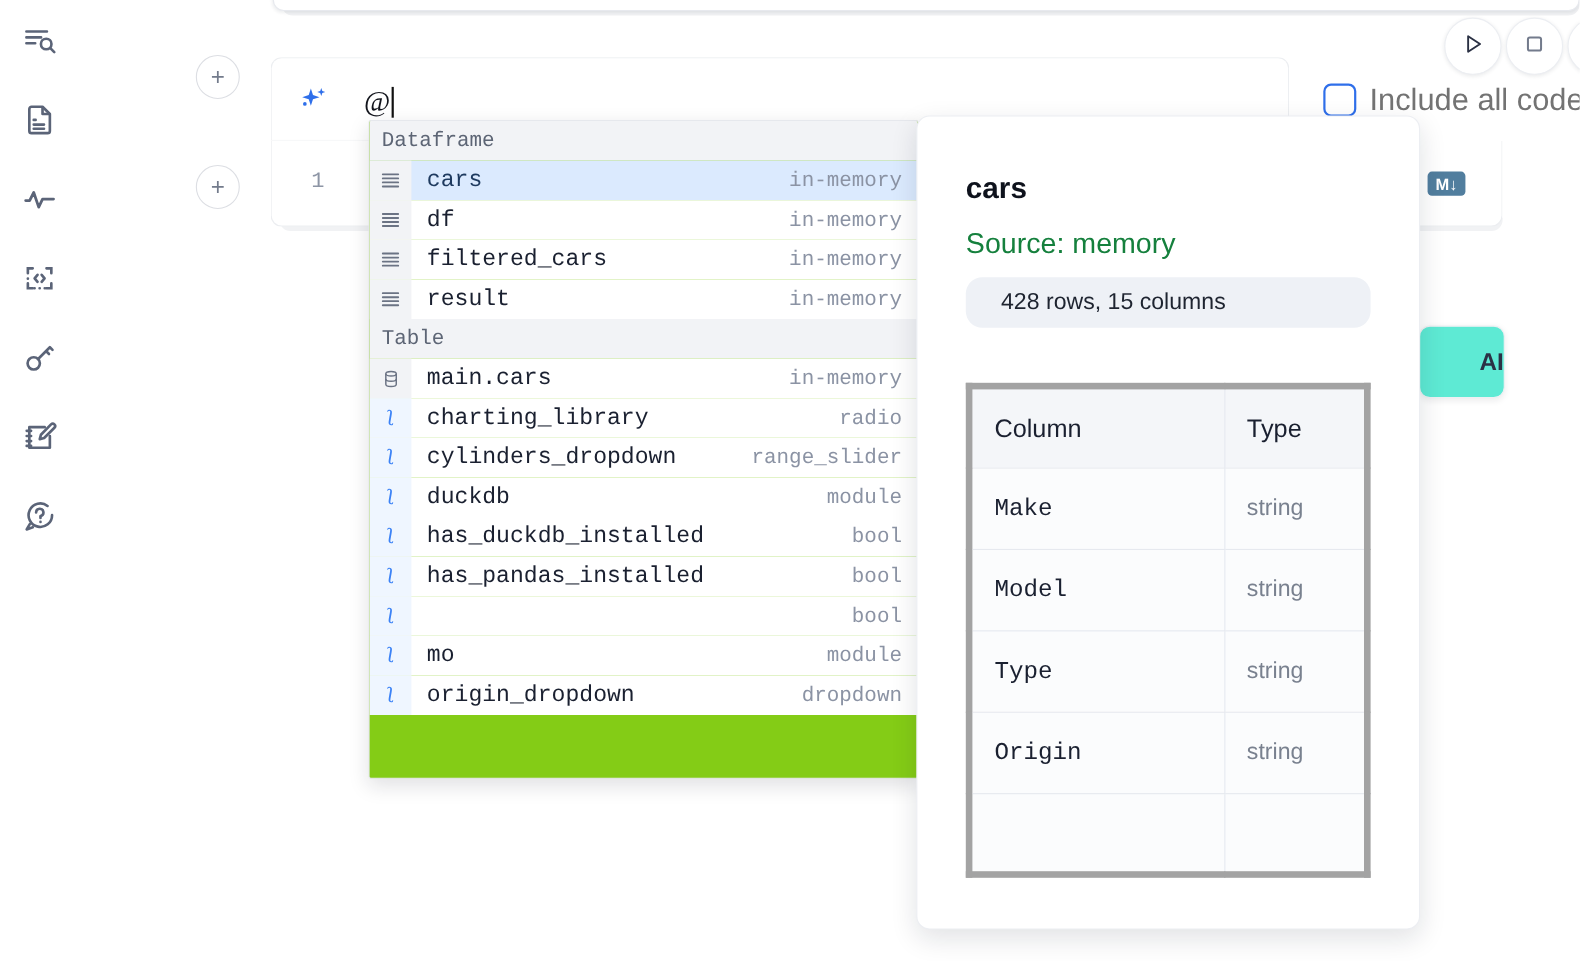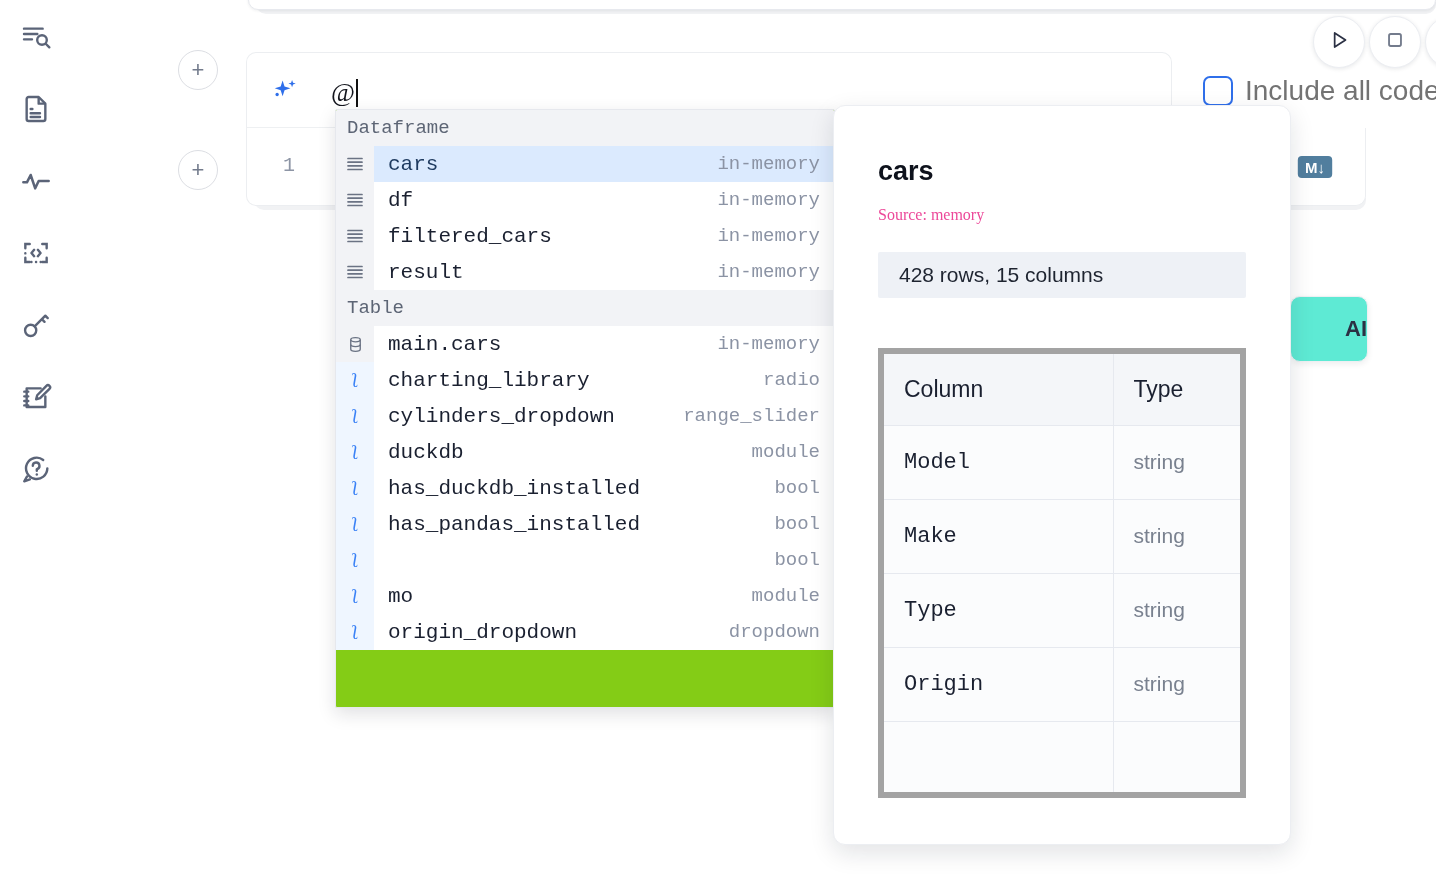--- a/index.html
+++ b/index.html
@@ -136,25 +136,25 @@
   }
 
   
   .detail {
     position:absolute; left:833px; top:105px; width:458px; height:740px;
     background:#fff; border:1px solid #eceef2; border-radius:12px;
     box-shadow:0 8px 24px rgba(20,25,40,.12);
     overflow:hidden; z-index:30;
   }
   .d-title { position:absolute; left:44px; top:50px; font-size:27px; font-weight:700; color:#0e121c; }
-  .d-src   { position:absolute; left:44px; top:100px; font-size:16px; color:#ec4899;font-family:Liberation Serif, serif; }
+  .d-src   { position:absolute; left:44px; top:100px; font-size:26px; color:#15803d; }
   .d-shape {
     position:absolute; left:44px; top:146px; width:368px; height:46px;
-    background:#eef1f6; border-radius:2px; display:flex; align-items:center;
-    padding-left:21px; font-size:21px; color:#1e2430;
+    background:#eef1f6; border-radius:15px; display:flex; align-items:center;
+    padding-left:32px; font-size:21px; color:#1e2430;
   }
   .d-table {
     position:absolute; left:44px; top:242px; width:368px;
     border:6px solid #a3a3a3; border-collapse:collapse; table-layout:fixed;
   }
   .d-table th, .d-table td {
     border:1px solid #e6e9ef; height:74px; padding:0 20px; text-align:left;
     font-weight:400; vertical-align:middle;
   }
   .d-table th { background:#f4f6f9; font-size:23px; color:#1a2030; }
@@ -405,25 +405,25 @@
     <div class="d-shape">428 rows, 15 columns</div>
     <table class="d-table">
       <thead>
         <tr>
           <th>Column</th>
           <th>Type</th>
         </tr>
       </thead>
       <tbody id="detail-rows">
           <tr>
-            <td class="d-col">Model</td>
+            <td class="d-col">Make</td>
             <td class="d-typ">string</td>
           </tr>
           <tr>
-            <td class="d-col">Make</td>
+            <td class="d-col">Model</td>
             <td class="d-typ">string</td>
           </tr>
           <tr>
             <td class="d-col">Type</td>
             <td class="d-typ">string</td>
           </tr>
           <tr>
             <td class="d-col">Origin</td>
             <td class="d-typ">string</td>
           </tr>

